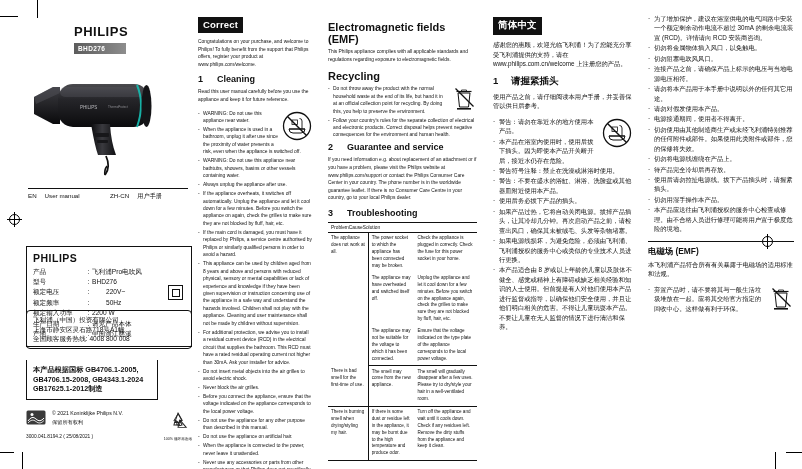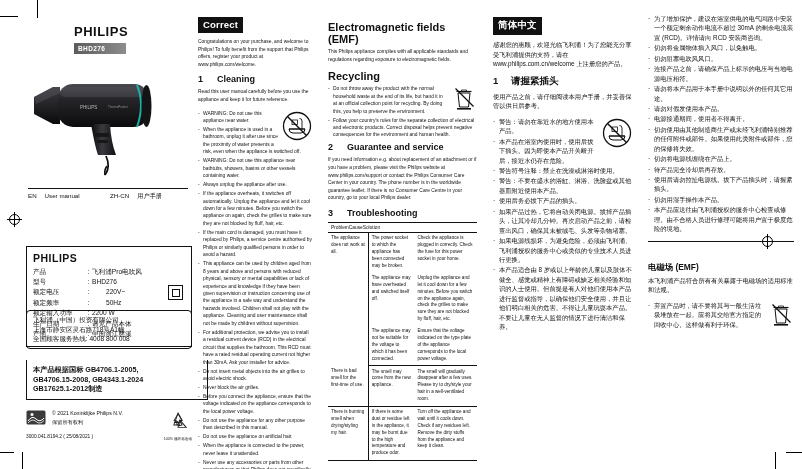--- a/index.html
+++ b/index.html
@@ -53,21 +53,21 @@
   .spec-value.ctr{text-align:left;padding-left:14px;}
   .class2{position:absolute;right:8px;top:38px;width:13px;height:13px;
       border:1px solid #111;}
   .class2:after{content:"";position:absolute;left:2.5px;top:2.5px;
       width:6px;height:6px;border:1px solid #111;}
 
   .addrbox{position:absolute;left:14px;top:310px;width:166px;
       border:.8px solid #111;border-radius:4px;padding:4px 6px;box-sizing:border-box;}
   .addrbox div{font-size:6.6px;line-height:1.45;}
 
-  .stdbox{position:absolute;left:14px;top:360px;width:182px;
+  .stdbox{position:absolute;left:14px;top:360px;width:132px;
       border:.8px solid #111;border-top:none;padding:5px 6px;box-sizing:border-box;}
   .stdbox div{font-size:7.2px;line-height:1.35;font-weight:bold;}
 
   .footer{position:absolute;left:14px;top:410px;width:170px;}
   .footer-row{display:flex;align-items:flex-start;gap:6px;}
   .copy{font-size:5.2px;line-height:1.5;}
   .copy .line2{margin-top:1px;}
   .doccode{font-size:4.8px;margin-top:7px;}
   .recycle-wrap{position:absolute;right:4px;top:2px;text-align:center;}
   .recycle-cap{font-size:3.6px;margin-top:1px;}
@@ -79,21 +79,21 @@
       letter-spacing:.2px;}
   h1.langhead.cn{font-size:9.5px;}
   p.intro{font-size:4.9px;line-height:1.55;margin:0 0 6px 0;text-align:left;}
   p.intro.cn{font-size:6.3px;line-height:1.52;}
 
   h2.sec{font-size:9px;font-weight:bold;margin:2px 0 4px 0;display:flex;gap:9px;}
   h2.sec .num{width:10px;}
   h2.sec.cn{font-size:9.5px;gap:8px;}
 
   h3.sub{font-size:11px;font-weight:bold;margin:7px 0 3px 0;}
-  h3.sub.rule{border-top:.6px solid #111;padding-top:20px;}
+  h3.sub.rule{border-top:.6px solid #111;padding-top:4px;}
   h3.sub.cn{font-size:8.4px;}
 
   ul.bul{list-style:none;margin:0;padding:0;}
   ul.bul li{position:relative;padding-left:5px;font-size:4.9px;line-height:1.52;
       margin-bottom:1.5px;}
   ul.bul li:before{content:"-";position:absolute;left:0;top:0;}
   ul.bul.cn li{font-size:6.3px;line-height:1.5;padding-left:6px;margin-bottom:1px;}
   ul.bul.cn li:before{content:"·";}
 
   .flow-left{float:right;margin:1px 0 1px 3px;}

